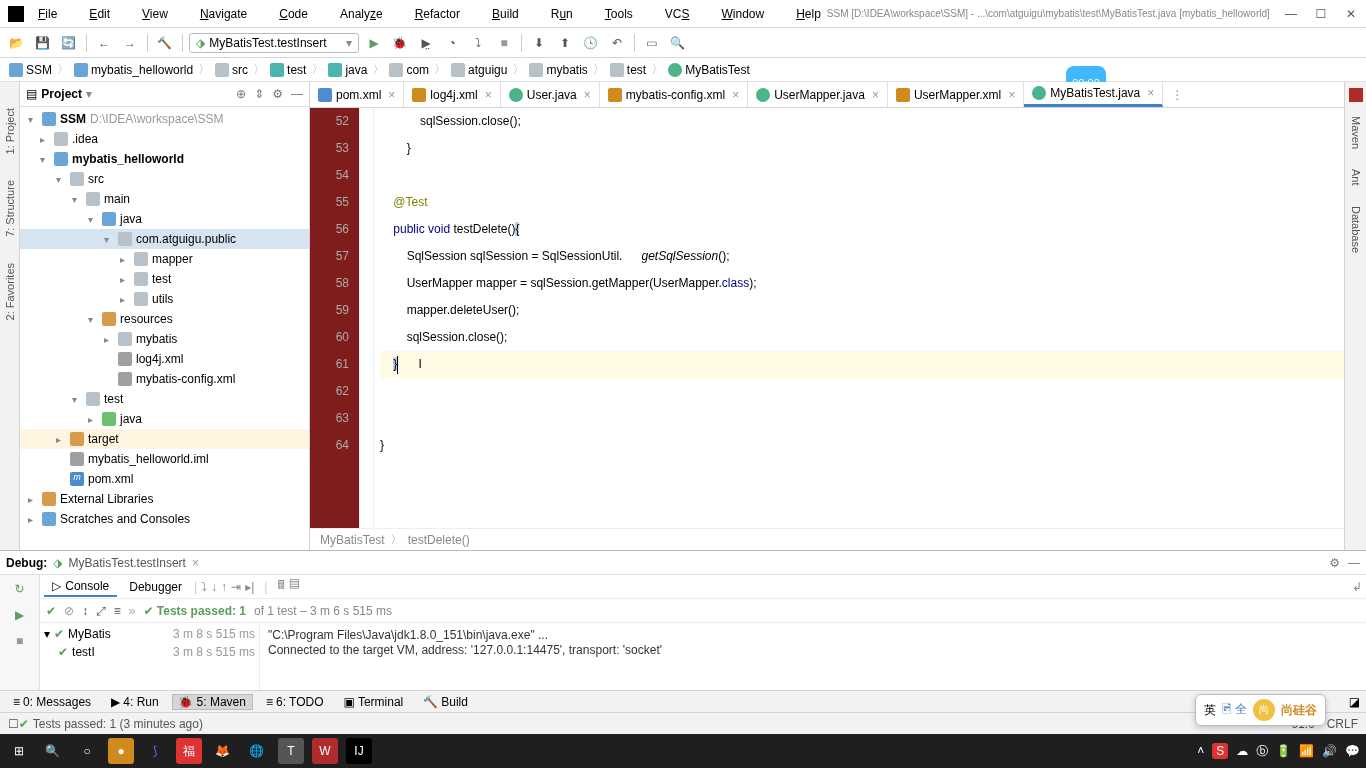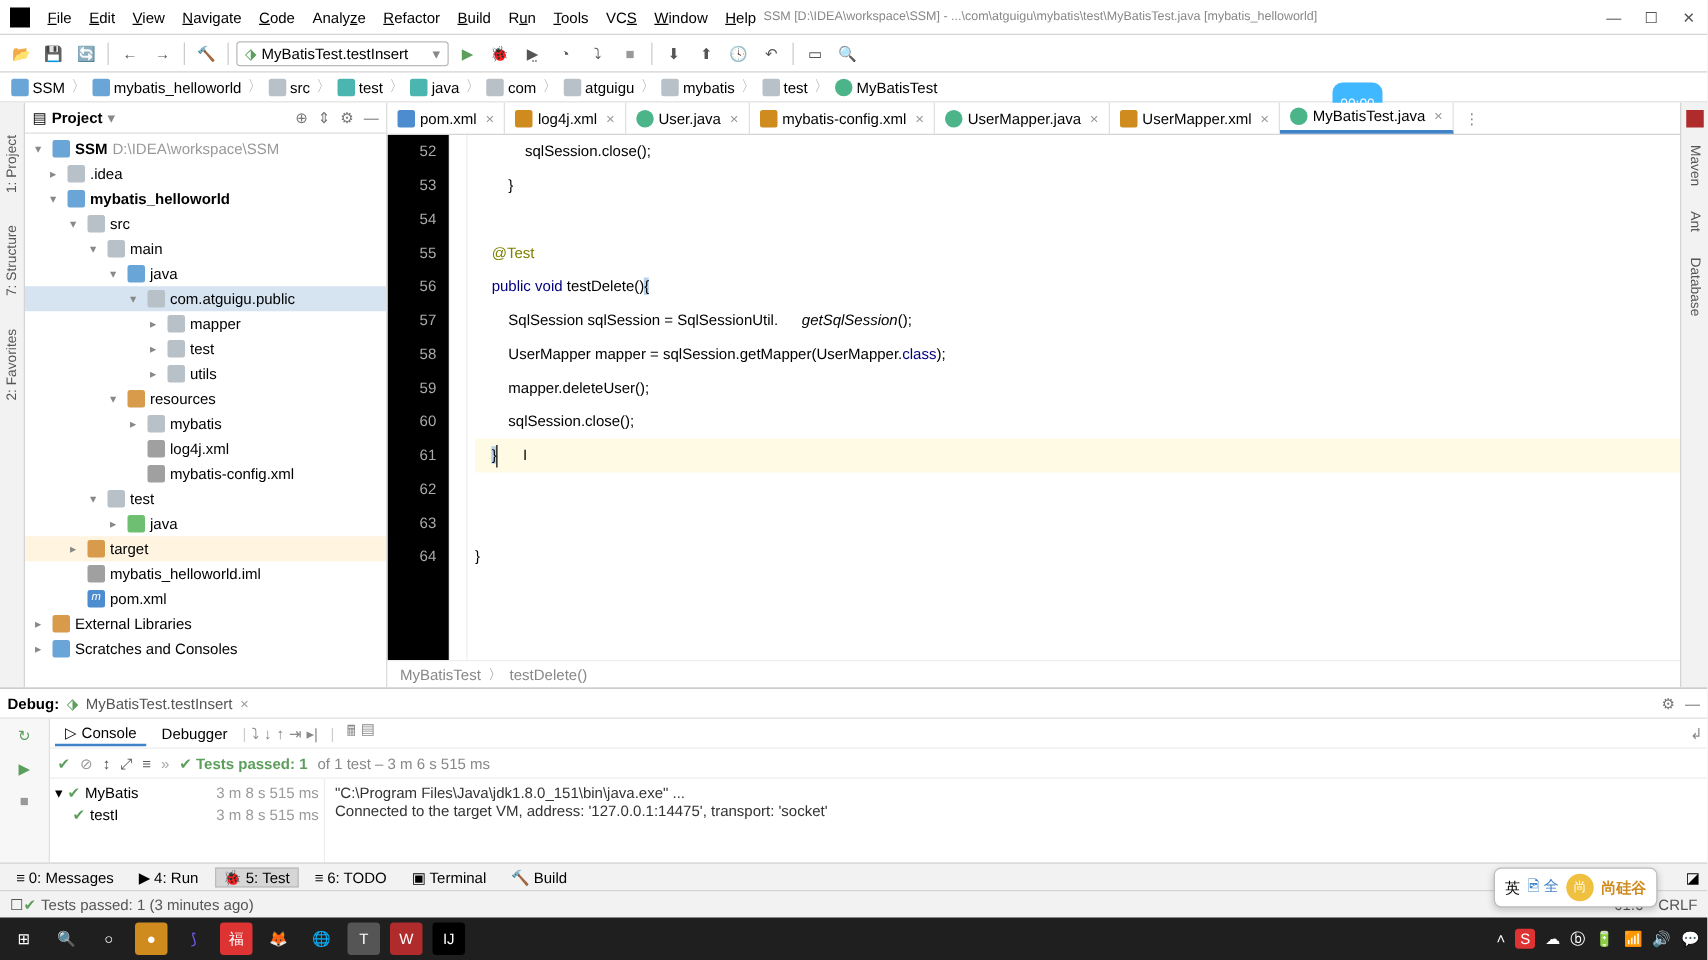--- a/index.html
+++ b/index.html
@@ -1,19 +1,19 @@
 <!DOCTYPE html>
 <html><head>
 <meta charset="utf-8">
 <style>
 * { margin:0; padding:0; box-sizing:border-box; font-family:"Segoe UI",Arial,sans-serif; font-size:12px; }
 body { background:#f2f2f2; width:1366px; height:768px; overflow:hidden; display:flex; flex-direction:column; }
 .titlebar { height:28px; background:#fff; display:flex; align-items:center; padding:0 8px; border-bottom:1px solid #d4d4d4; }
 .titlebar .logo { width:16px; height:16px; background:#000; margin-right:8px; }
-.titlebar .menus { display:flex; gap:2px; }
+.titlebar .menus { display:flex; gap:20px; }
 .titlebar .menus span { padding:2px 6px; cursor:pointer; }
 .titlebar .menus span u { text-decoration:underline; }
 .titlebar .title-text { flex:1; text-align:left; color:#888; font-size:10px; }
 .titlebar .win-btns { display:flex; gap:16px; margin-left:auto; }
 .titlebar .win-btns span { width:14px; text-align:center; color:#555; cursor:pointer; }
 .toolbar { height:30px; background:#fff; display:flex; align-items:center; padding:0 6px; border-bottom:1px solid #d4d4d4; gap:4px;}
 .toolbar .btn { width:22px; height:22px; display:flex; align-items:center; justify-content:center; color:#555; cursor:pointer; }
 .toolbar .sep { width:1px; height:18px; background:#ccc; margin:0 2px; }
 .toolbar .run-cfg { background:#fff; border:1px solid #bbb; border-radius:3px; padding:2px 6px; display:flex; align-items:center; gap:4px; min-width:170px; }
 .toolbar .timer { position:absolute; right:260px; top:38px; width:40px; height:34px; background:#3fb8ff; border-radius:8px; color:#fff; display:flex; align-items:center; justify-content:center; font-size:11px; }
@@ -41,21 +41,21 @@
 .tree .icon.file { background:#a0a0a0; }
 .tree .pad1{padding-left:20px;} .tree .pad2{padding-left:36px;} .tree .pad3{padding-left:52px;} .tree .pad4{padding-left:68px;} .tree .pad5{padding-left:84px;} .tree .pad6{padding-left:100px;}
 .tree .muted { color:#999; }
 .editor-area { flex:1; display:flex; flex-direction:column; background:#fff; }
 .tabs { height:26px; display:flex; align-items:stretch; border-bottom:1px solid #d4d4d4; }
 .tabs .tab { display:flex; align-items:center; padding:0 8px; gap:4px; border-right:1px solid #e0e0e0; cursor:pointer; font-size:11px; position:relative;}
 .tabs .tab .close { color:#999; margin-left:3px; }
 .tabs .tab.active { border-bottom:3px solid #4083c9; background:#fff; }
 .tabs .add { padding:0 8px; display:flex; align-items:center; color:#888; }
 .editor { flex:1; display:flex; overflow:hidden; font-family:Consolas,"Courier New",monospace; font-size:15px; }
-.gutter { width:50px; background:#000000; color:#aaa; text-align:right; padding:0 10px 0 0; border-right:1px solid #eee; line-height:27px; }
+.gutter { width:50px; background:#7f1d1d; color:#aaa; text-align:right; padding:0 10px 0 0; border-right:1px solid #eee; line-height:27px; }
 .fold-col { width:14px; border-right:1px solid #eee; }
 .code { flex:1; padding-left:6px; line-height:27px; position:relative; white-space:pre; }
 .code .kw { color:#000080; font-weight:normal; }
 .code .ann { color:#808000; }
 .code .it { font-style:italic;margin-left:19px; }
 .code .hl-line { background:#fffae3; display:block; width:100%; }
 .code .sel-brace { background:#b8d2ec; }
 .code .cursor { display:inline-block; width:1px; height:18px; background:#000; vertical-align:middle; }
 .crumbs-bottom { height:22px; border-top:1px solid #eee; padding:0 10px; color:#888; font-size:11px; display:flex; align-items:center; gap:6px;}
 .right-gutter { width:22px; background:#f2f2f2; border-left:1px solid #d4d4d4; display:flex; flex-direction:column; align-items:center; padding-top:6px; gap:8px;}
@@ -473,21 +473,21 @@
         <div class="console-out"><span>"C:\Program Files\Java\jdk1.8.0_151\bin\java.exe" ...</span>
 <span>Connected to the target VM, address: '127.0.0.1:14475', transport: 'socket'</span></div>
       </div>
     </div>
   </div>
 </div>
 
 <div class="bottombar">
   <div class="btab">≡ <span>0: Messages</span></div>
   <div class="btab">▶ <span>4: Run</span></div>
-  <div class="btab active">🐞 <span>5: Test</span></div>
+  <div class="btab active">🐞 <span>5: Maven</span></div>
   <div class="btab">≡ <span>6: TODO</span></div>
   <div class="btab">▣ <span>Terminal</span></div>
   <div class="btab">🔨 <span>Build</span></div>
   <div class="right">
       <span>◪</span>
     </div>
 </div>
 
 <div class="statusbar">
   <span>☐</span>

